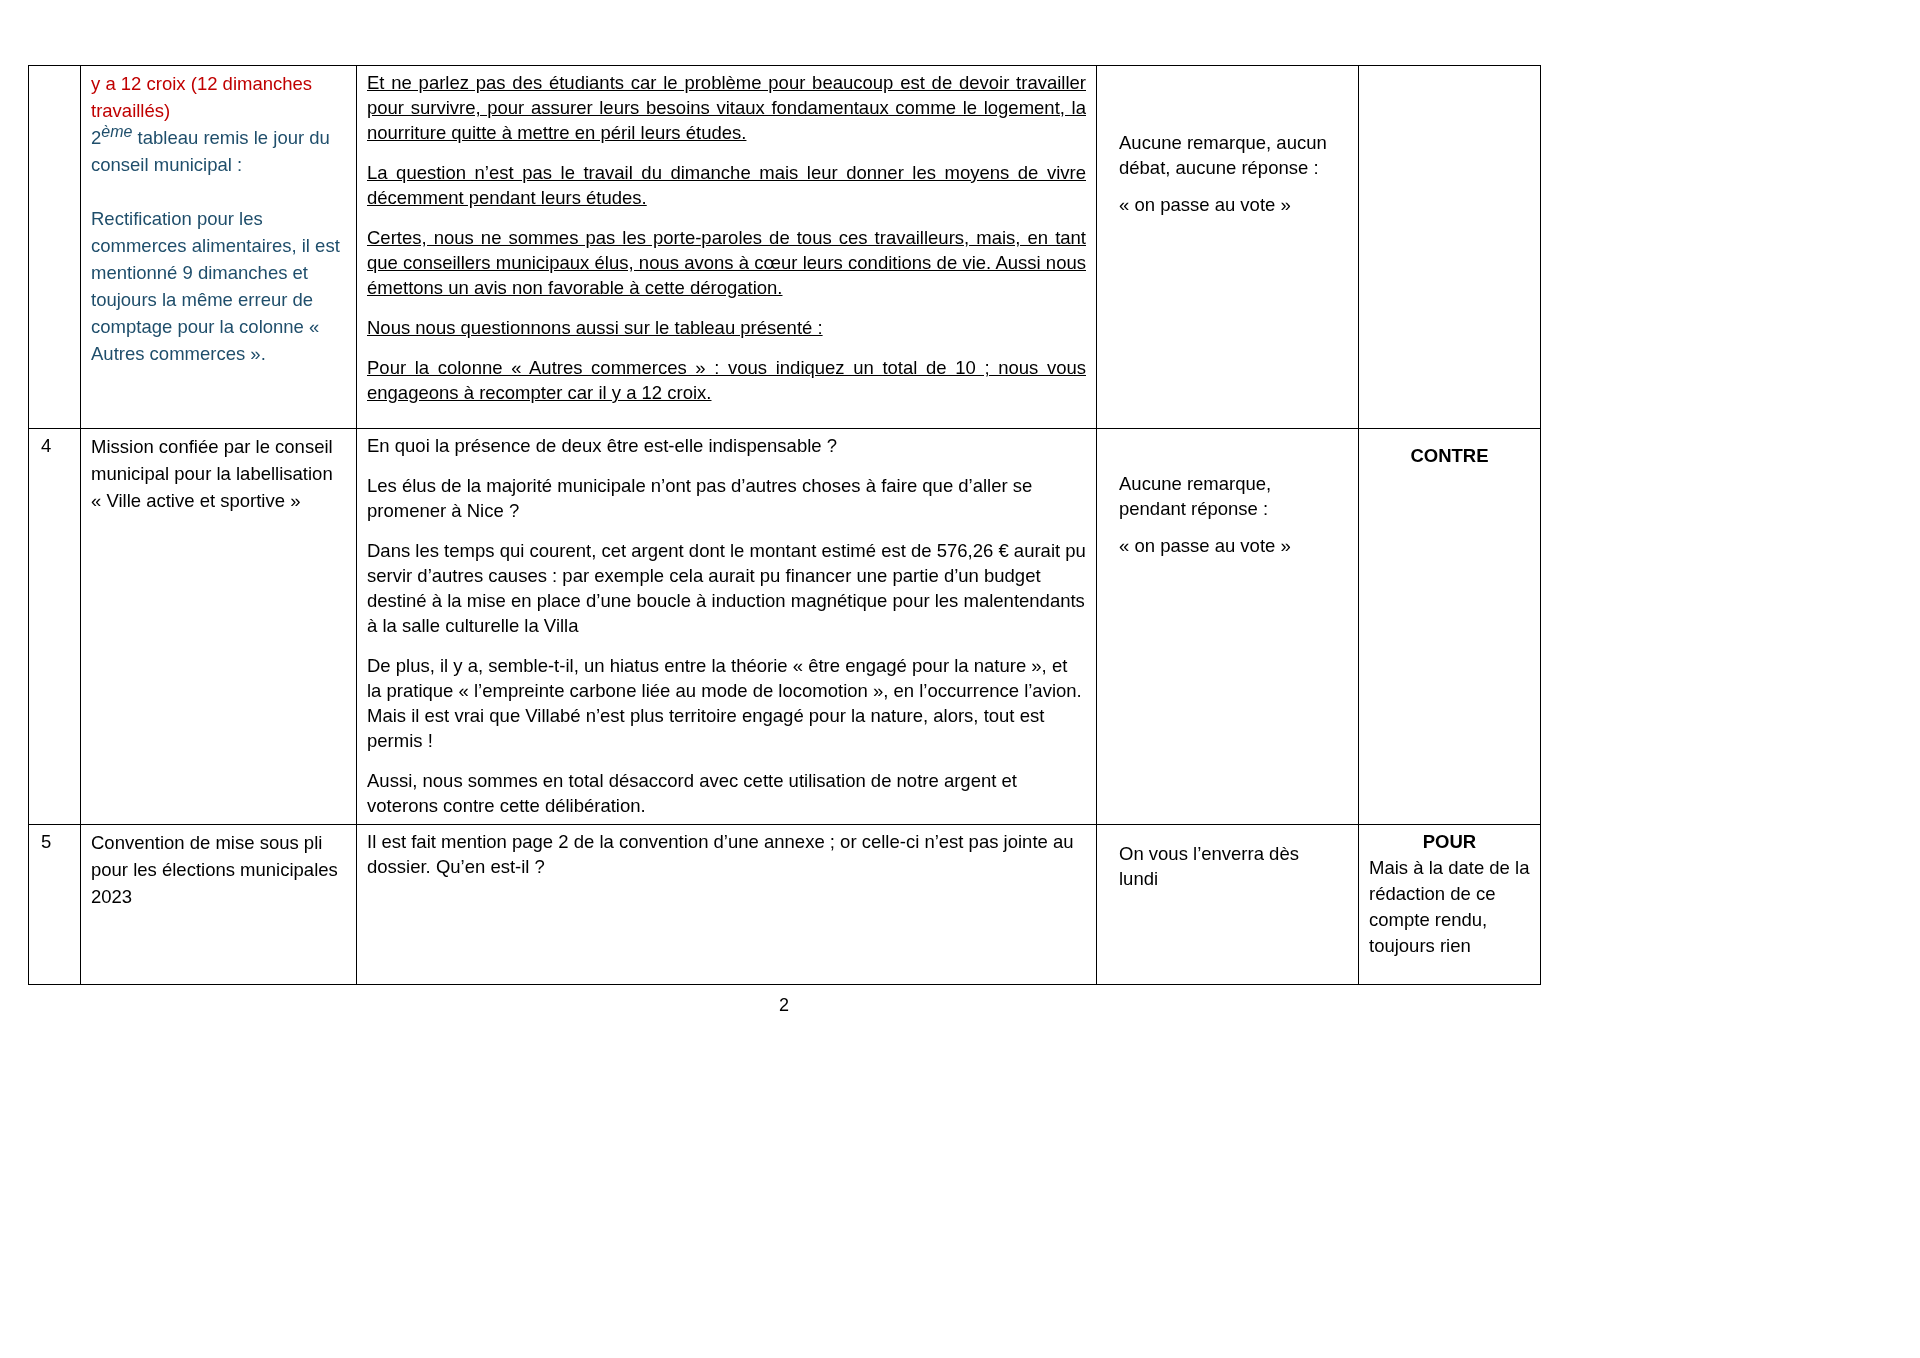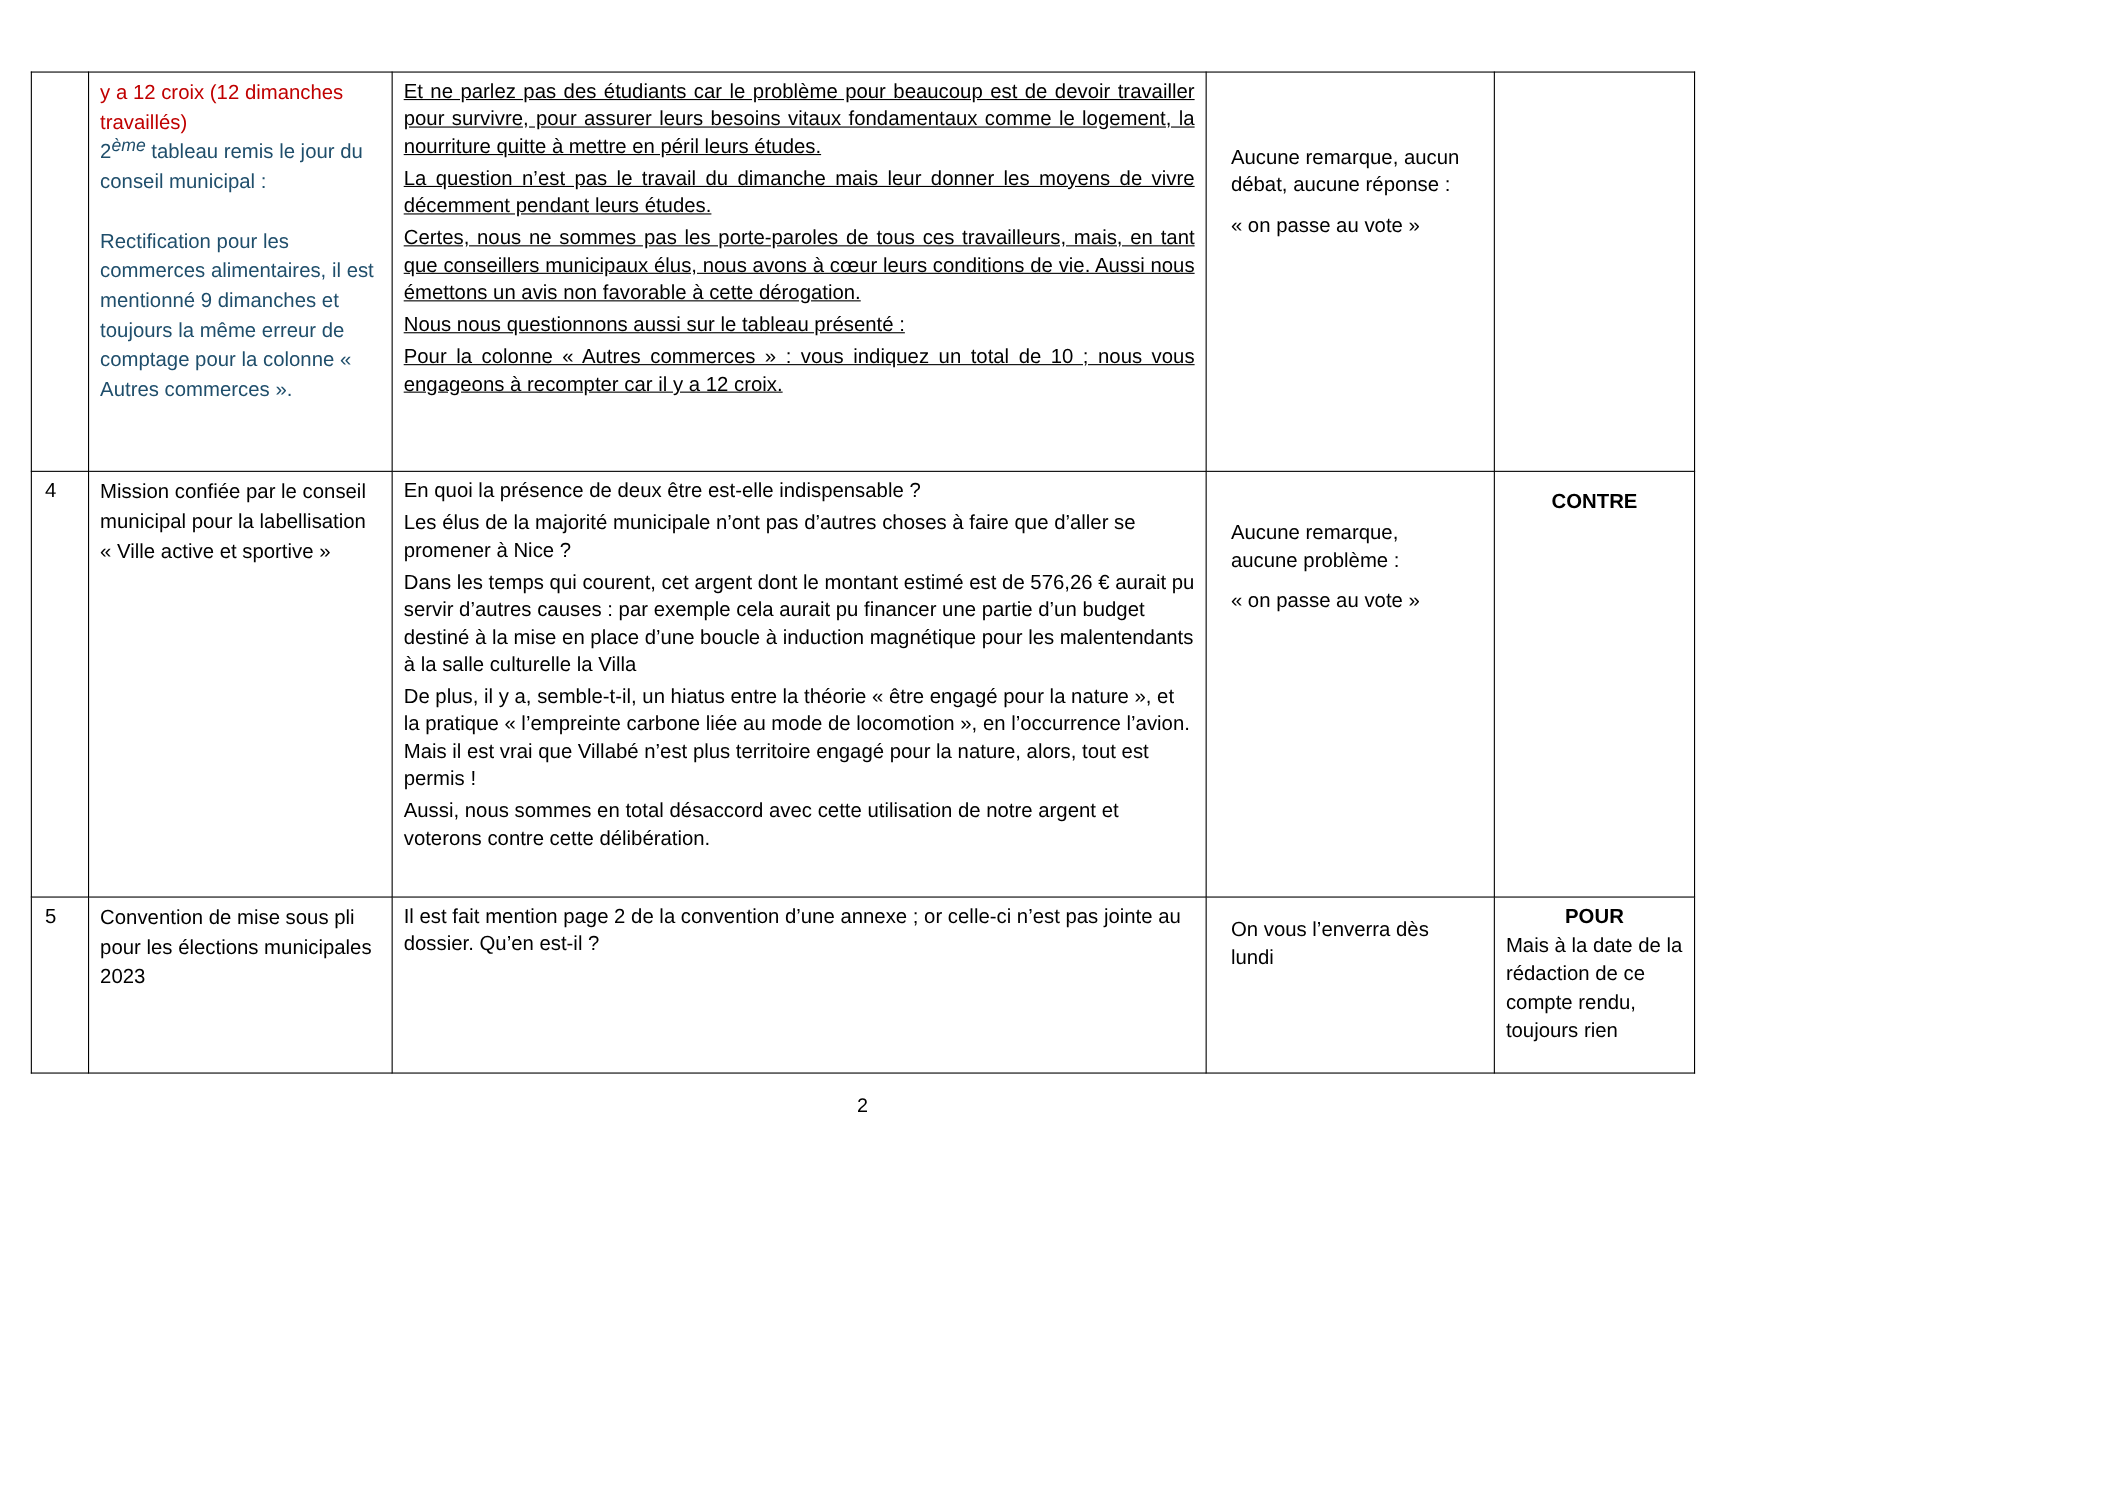--- a/index.html
+++ b/index.html
@@ -25,21 +25,21 @@
   }
   td {
     border:1.5px solid #000;
     vertical-align:top;
     padding:4px 10px 6px 10px;
     font-size:18.5px;
     line-height:25px;
   }
   .c-num  { text-align:left; padding-left:12px; }
   .c-topic { line-height:27px; }
-  .c-body p + p { margin-top:4px; }
+  .c-body p + p { margin-top:15px; }
   .c-topic p + p { margin-top:0; }
   .just p { text-align:justify;text-decoration:underline; }
   .red  { color:var(--red, #C00000); }
   .blue { color:var(--blue, #1F4E6B); }
   .spaced { margin-top:27px !important; }
   .c-resp p { margin:12px; }
   .pt-xl { padding-top:52px; }
   .pt-md { padding-top:30px; }
   .vote-center {
     display:flex; height:100%;
@@ -104,21 +104,21 @@
         <p>Mission confiée par le conseil municipal pour la labellisation « Ville active et sportive »</p>
       </td>
       <td class="c-body">
         <p>En quoi la présence de deux être est-elle indispensable ?</p>
         <p>Les élus de la majorité municipale n’ont pas d’autres choses à faire que d’aller se promener à Nice ?</p>
         <p>Dans les temps qui courent, cet argent dont le montant estimé est de 576,26 € aurait pu servir d’autres causes : par exemple cela aurait pu financer une partie d’un budget destiné à la mise en place d’une boucle à induction magnétique pour les malentendants à la salle culturelle la Villa</p>
         <p>De plus, il y a, semble-t-il, un hiatus entre la théorie « être engagé pour la nature », et la pratique « l’empreinte carbone liée au mode de locomotion », en l’occurrence l’avion. Mais il est vrai que Villabé n’est plus territoire engagé pour la nature, alors, tout est permis !</p>
         <p>Aussi, nous sommes en total désaccord avec cette utilisation de notre argent et voterons contre cette délibération.</p>
       </td>
       <td class="c-resp pt-md">
-        <p>Aucune remarque, aucune problème :</p>
+        <p>Aucune remarque, pendant réponse :</p>
         <p>« on passe au vote »</p>
       </td>
       <td class="c-vote" style="padding:14px;">
         <div class="vote-center">
           <span class="vote-word">CONTRE</span>
         </div>
       </td>
     </tr>
 
     <tr style="height:160px">

